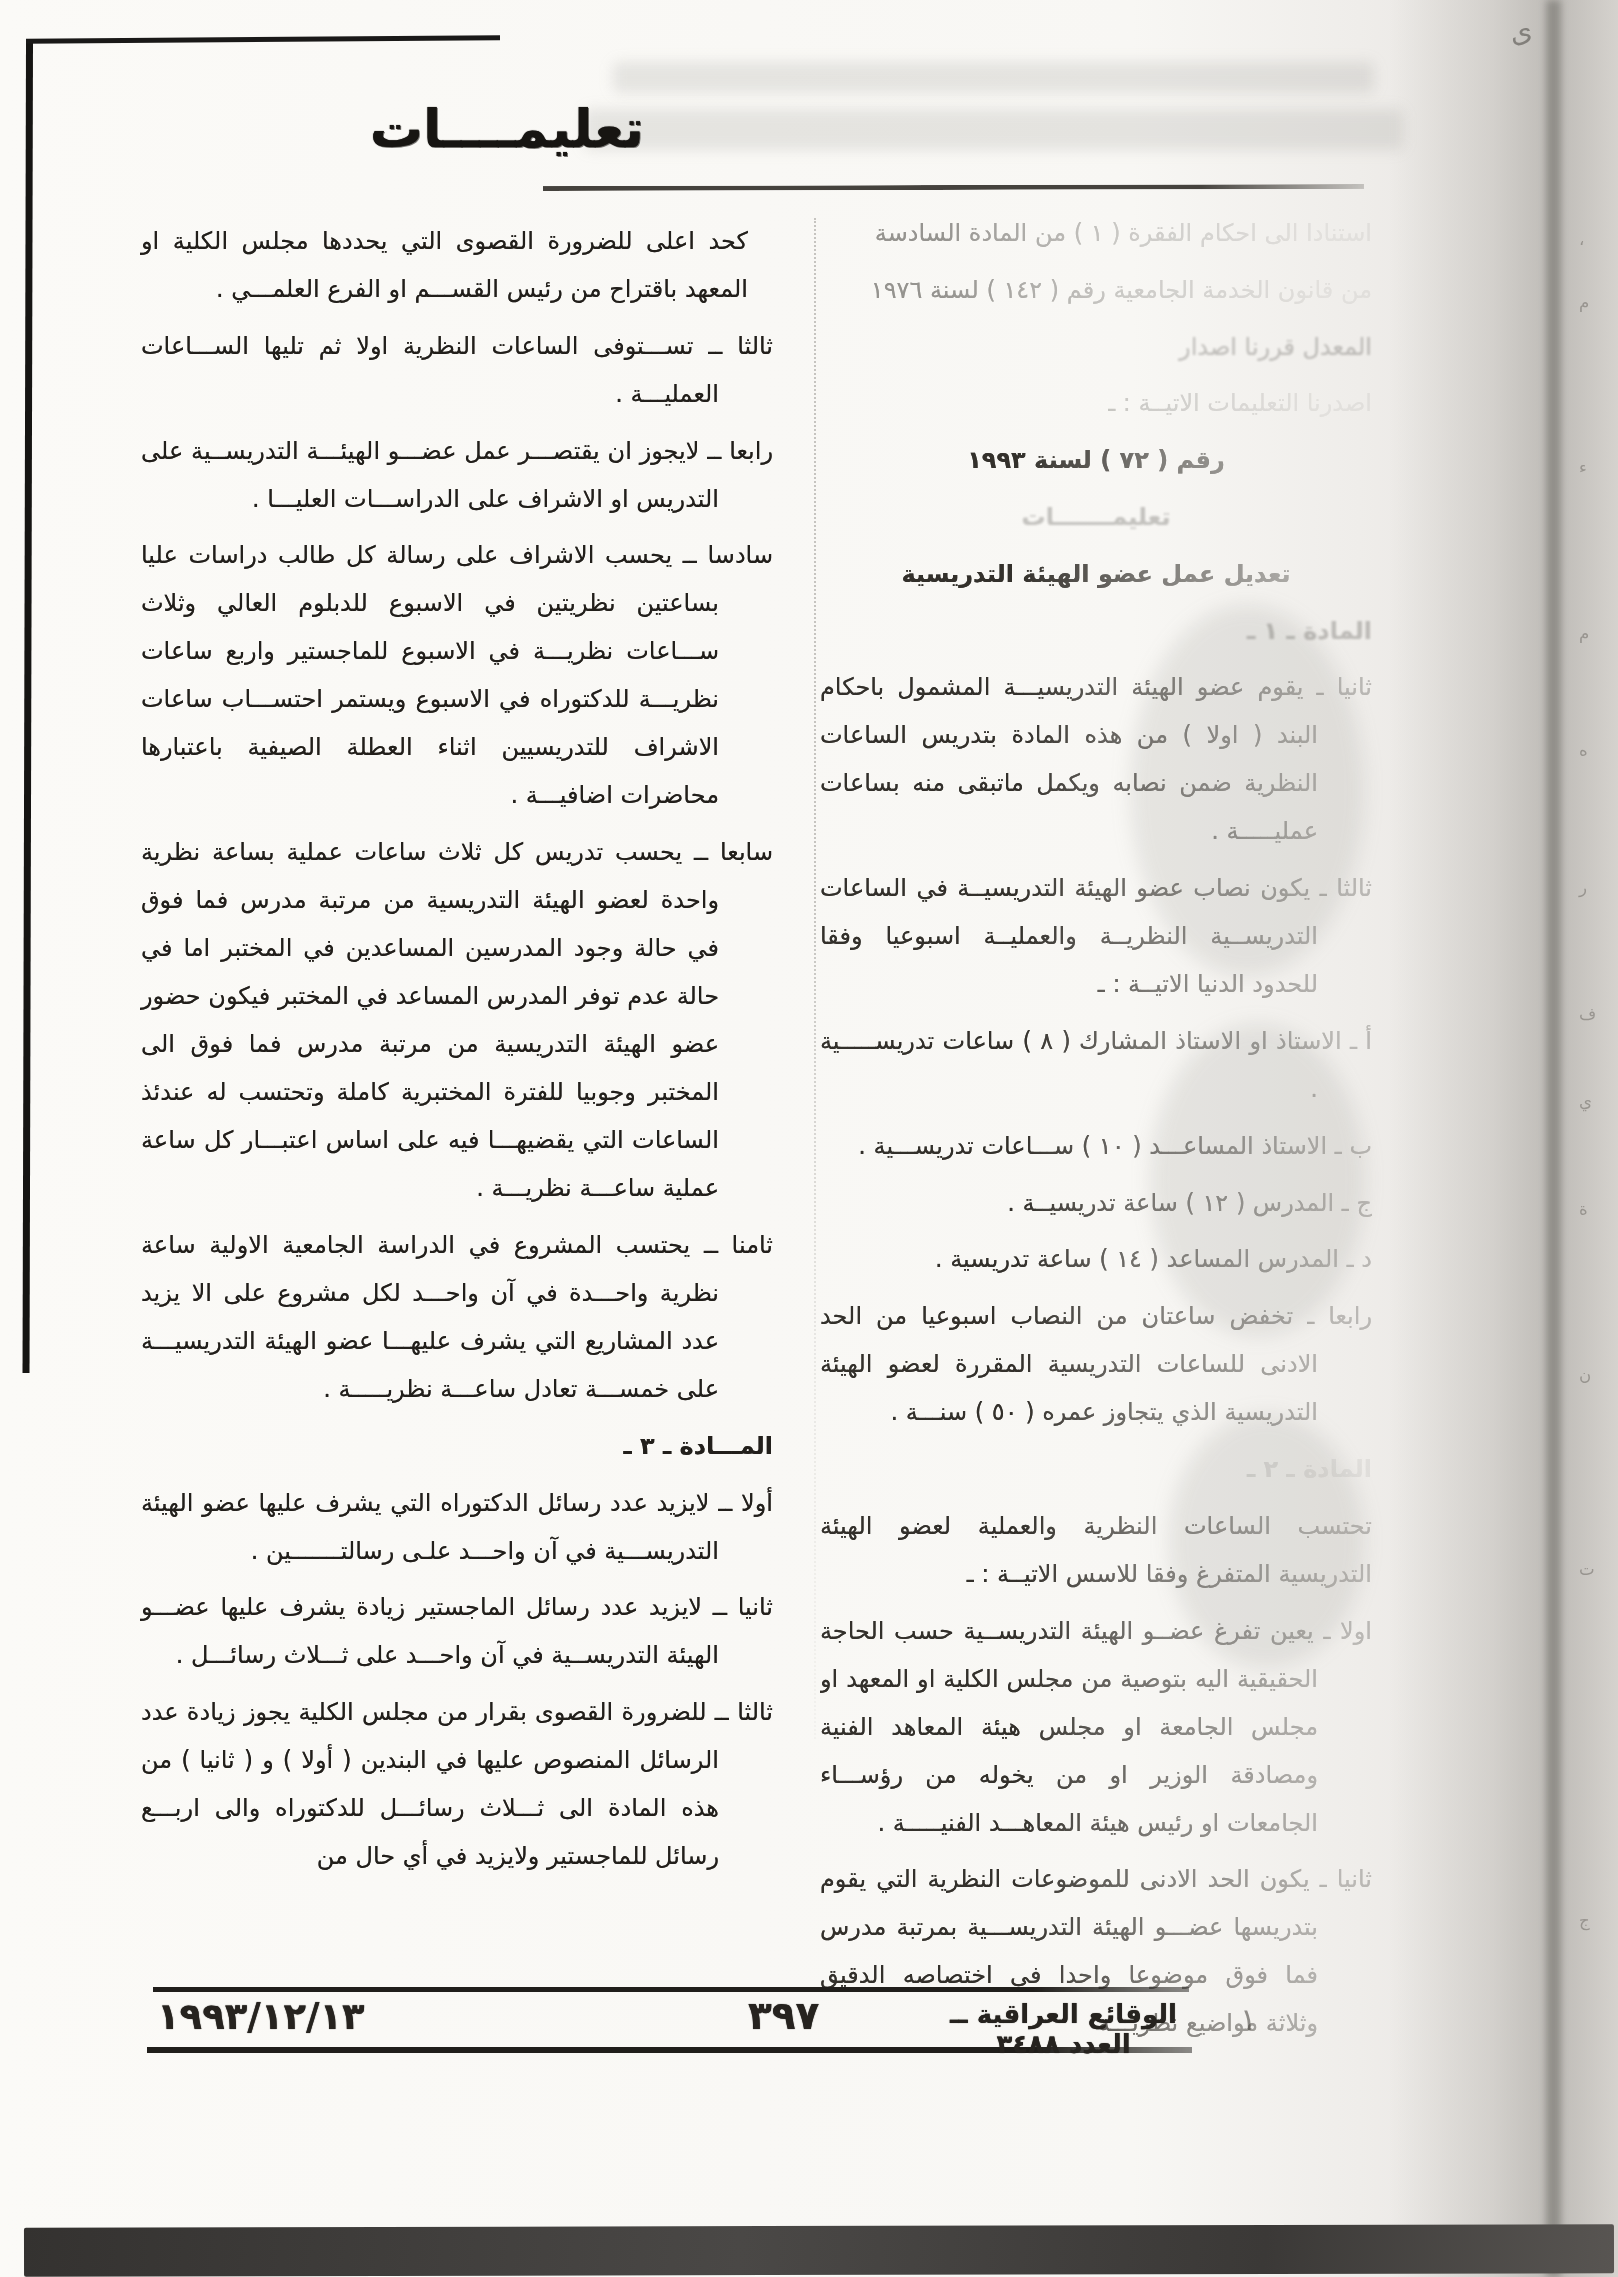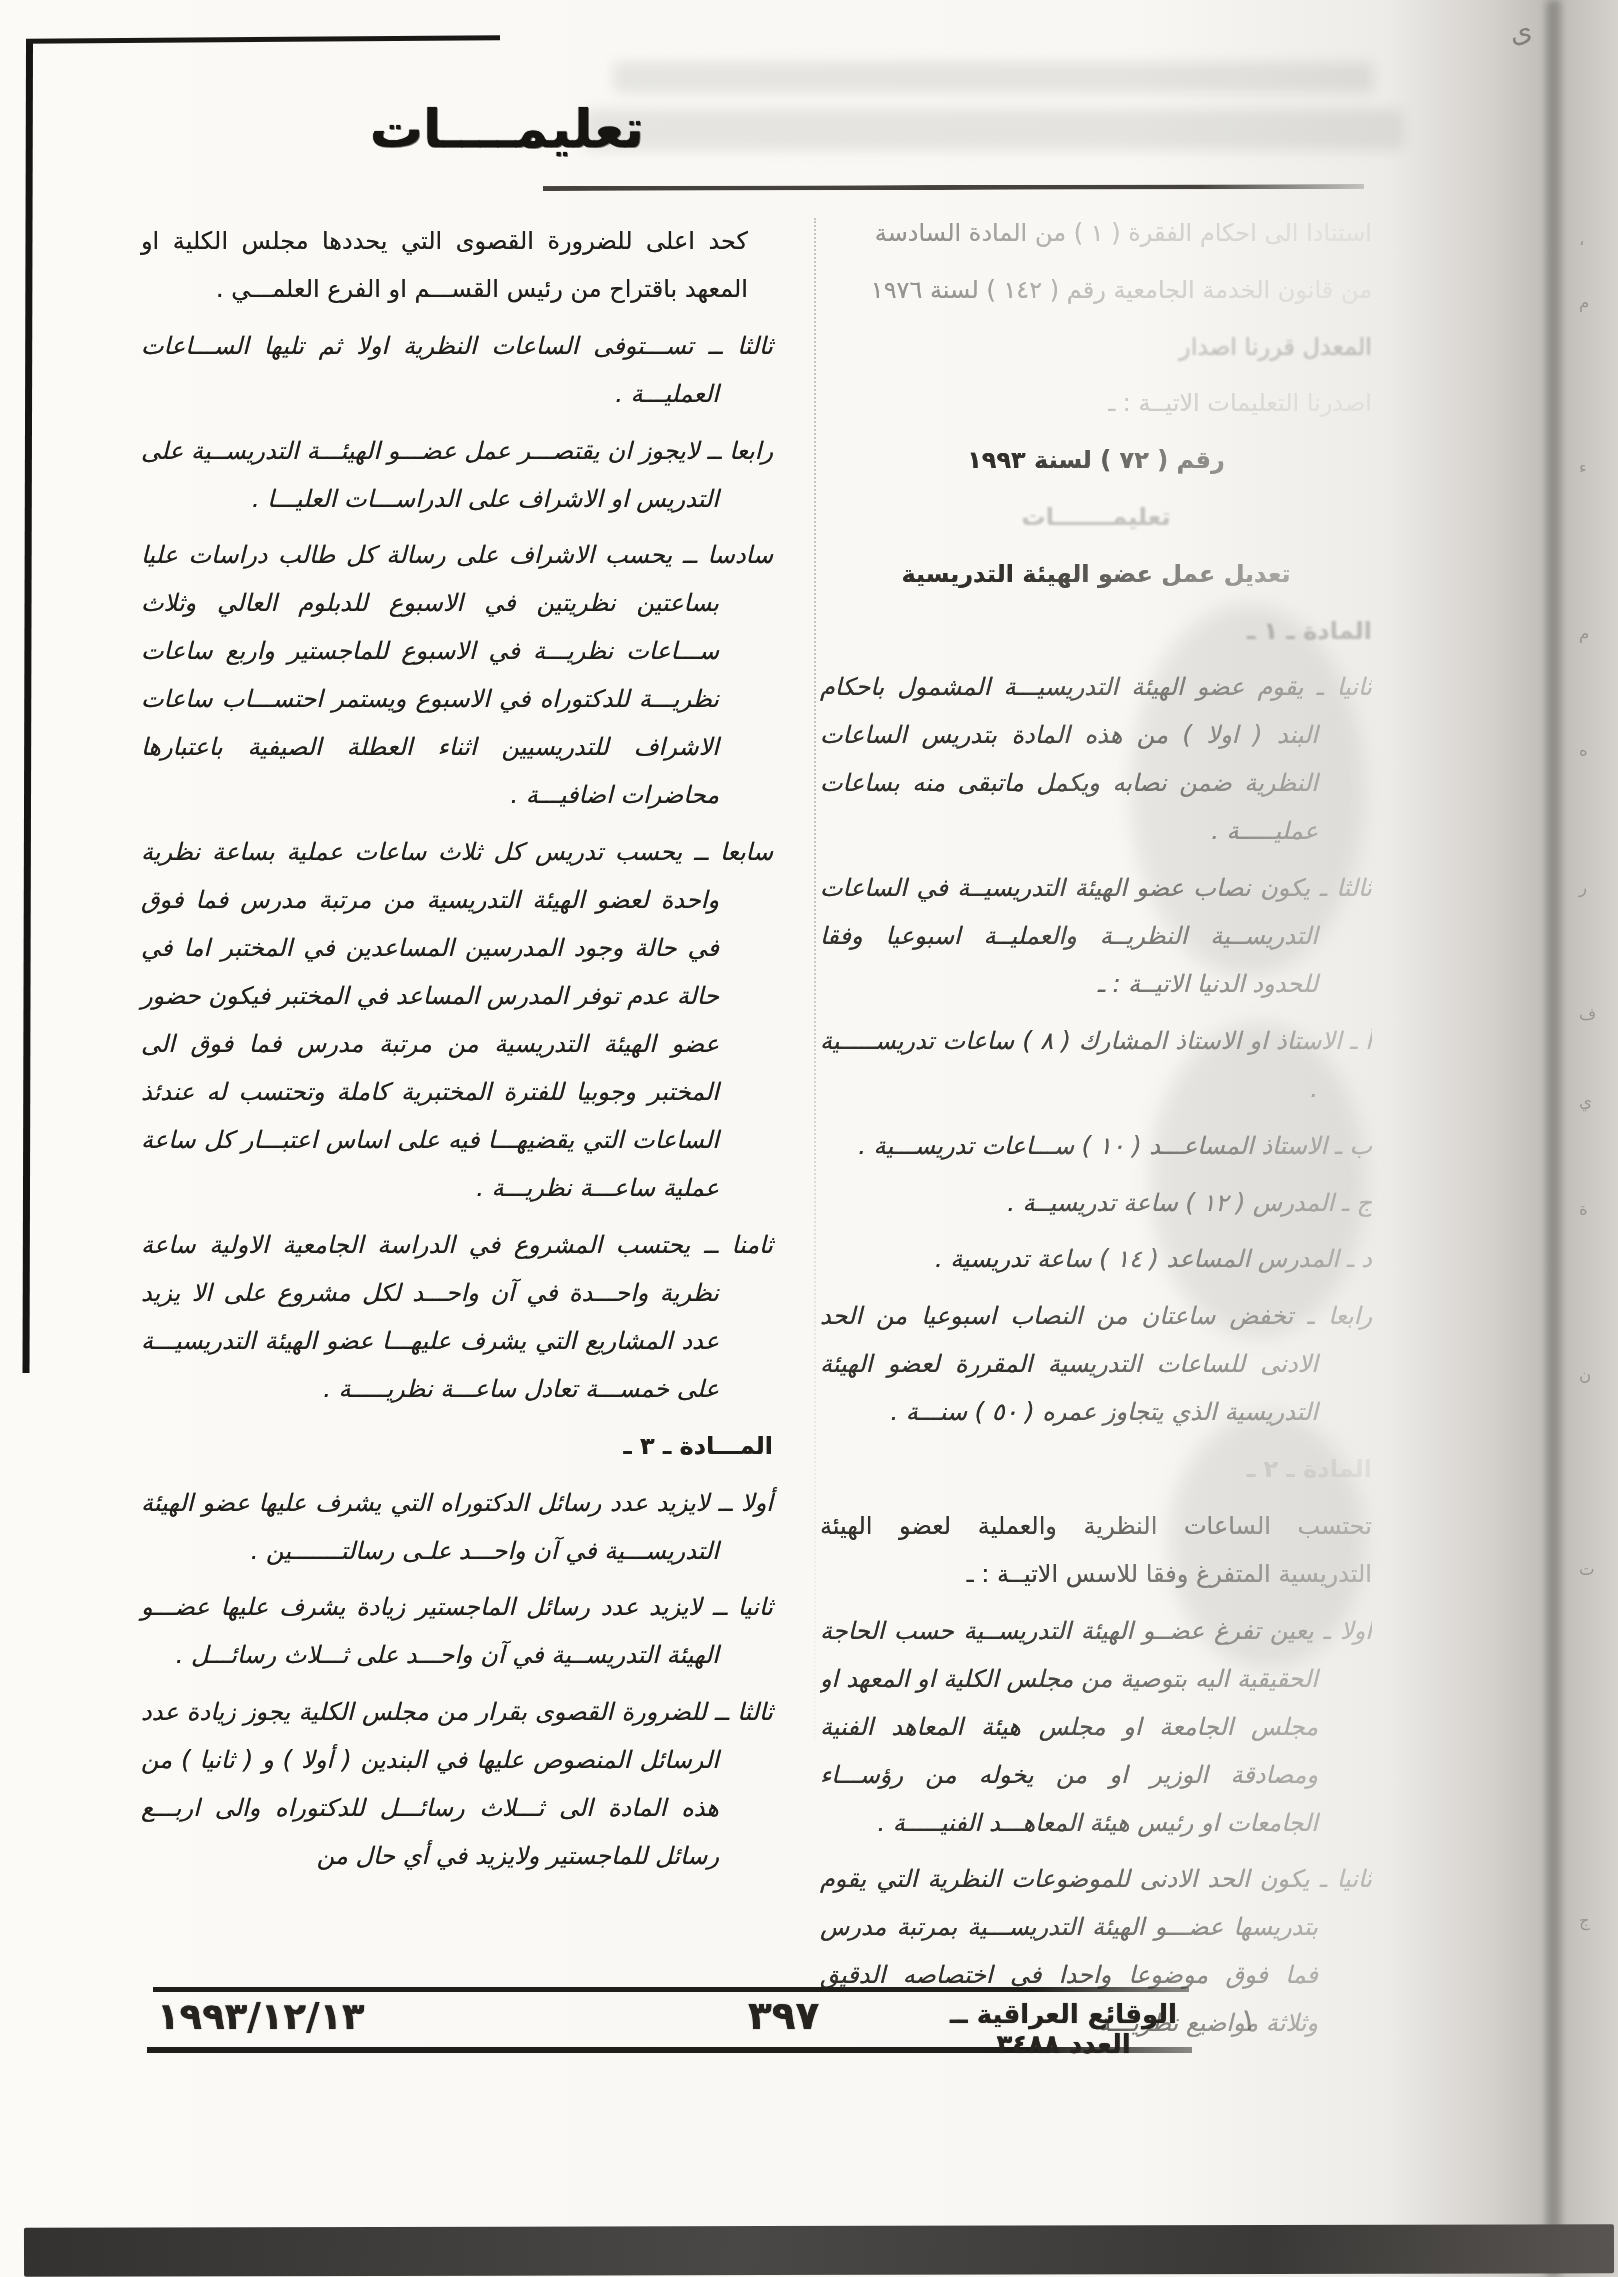--- a/index.html
+++ b/index.html
@@ -38,21 +38,21 @@
   .divider{position:absolute;left:815px;top:218px;height:1521px;width:0;
     border-left:2.9px dotted rgba(80,76,70,.30);
     -webkit-mask-image:linear-gradient(#000 45%,rgba(0,0,0,.3) 75%,rgba(0,0,0,.12));
     mask-image:linear-gradient(#000 45%,rgba(0,0,0,.3) 75%,rgba(0,0,0,.12));}
   
   .col{position:absolute;text-align:justify;}
   .left-col{left:142px;top:217px;width:632px;}
   .right-col{left:821px;top:209px;width:552px;color:#33302b;filter:blur(0.3px);}
   .col p{margin:0 0 8.8px;font-size:24px;line-height:48px;
     text-shadow:0 0 0.6px rgba(32,29,25,.75);}
-  .hang{padding-right:54px;text-indent:-54px;font-style:italic;}
+  .hang{padding-right:54px;text-indent:-54px;}
   .cont-para{padding-right:25px;}
   .one-line{white-space:nowrap;text-align:right;}
   .article-label{font-weight:bold;font-size:25px;margin:11.7px 0 7.8px;text-align:right;}
   .decree-number{text-align:center;font-weight:bold;font-size:30px;margin:15.6px 0 7.8px;letter-spacing:0;}
   .decree-sub{text-align:center;font-weight:bold;font-size:26px;margin:5.9px 0;}
   .decree-title{text-align:center;font-weight:bold;font-size:26px;margin:9.8px 0 17.6px;}
   
   .fade-right{
     -webkit-mask-image:linear-gradient(to left,rgba(0,0,0,.28) 6%,rgba(0,0,0,.6) 38%,#000 64%);
     mask-image:linear-gradient(to left,rgba(0,0,0,.28) 6%,rgba(0,0,0,.6) 38%,#000 64%);}

